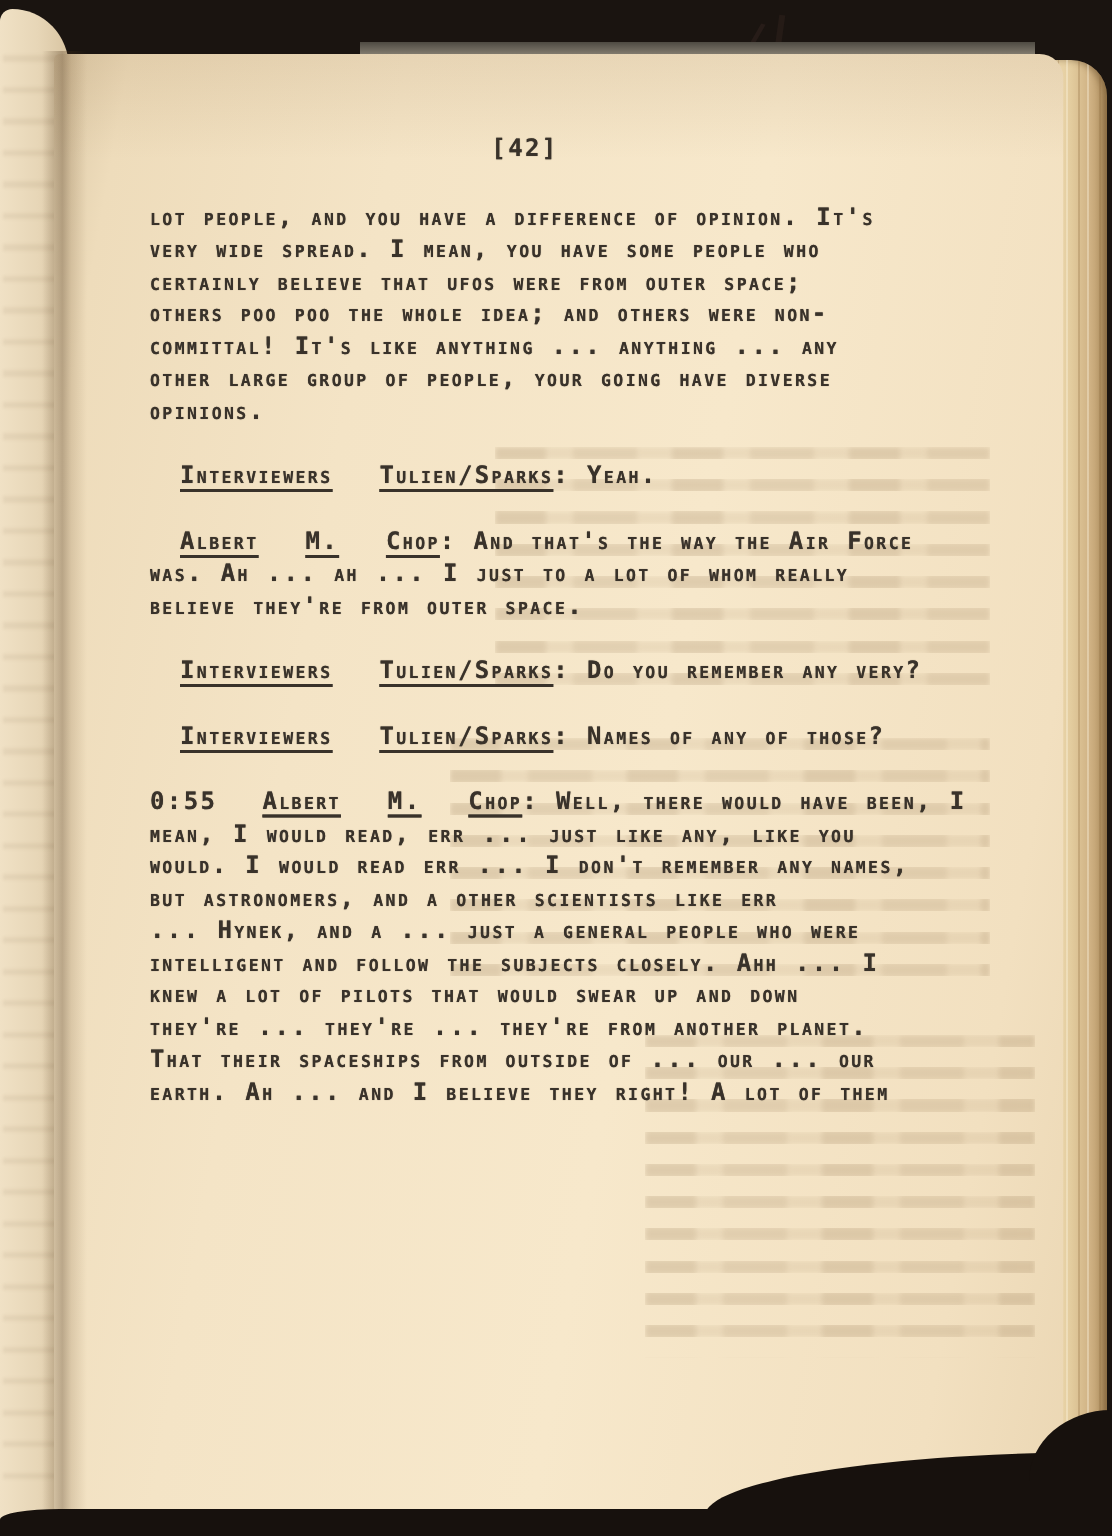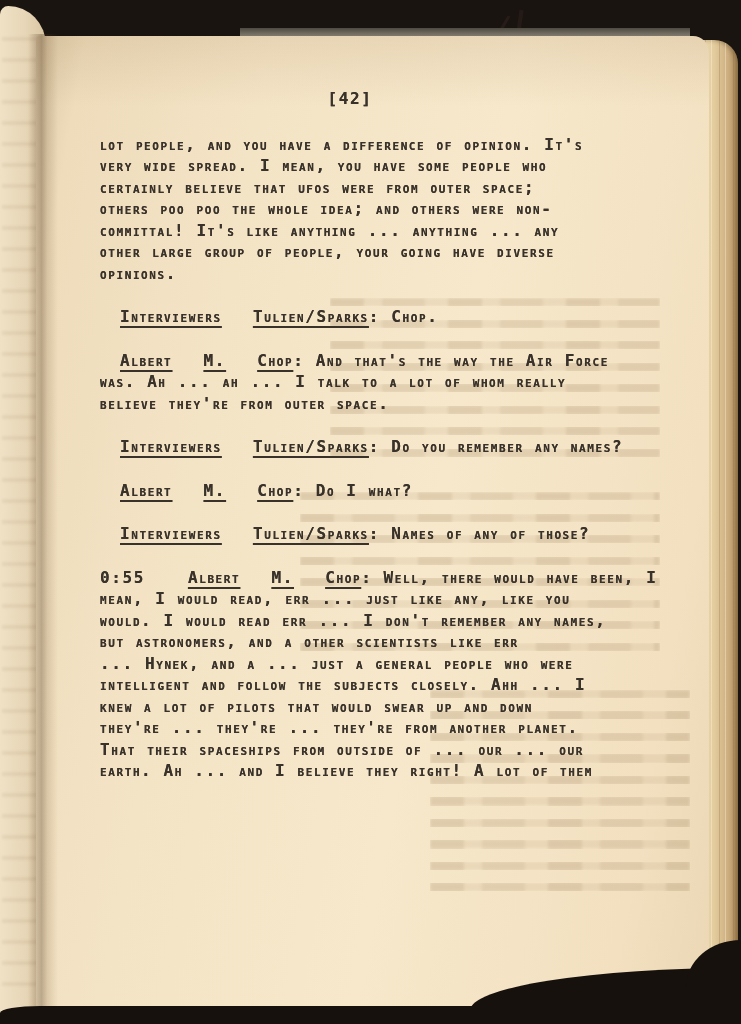--- a/index.html
+++ b/index.html
@@ -63,21 +63,21 @@
   .corner-wedge{position:absolute;left:686px;top:940px;width:55px;height:80px;background:#17110d;
       border-top-left-radius:70px 60px;}
 
   
   .page-inner{position:absolute;left:100px;top:36px;width:578px;color:#39322a;
       font-size:16px;line-height:21.5px;font-weight:700;letter-spacing:1.6px;
       font-variant:small-caps;text-shadow:0 0 .5px rgba(57,50,42,.85);}
   .page-number{margin:52px 0 24px 0;width:500px;text-align:center;}
   .block{margin:0 0 22px 0;}
   .speech-text{white-space:pre-line;}
-  .time{margin-right:23px;}
+  .time{margin-right:10px;}
   .uw{text-decoration:underline;text-decoration-thickness:1.8px;text-underline-offset:4px;margin-left:20px;}
 </style>
 </head>
 <body>
 
 <div class="photo">
   <div class="emboss"></div>
   <div class="under-edge"></div>
   <div class="page-stack"></div>
   <div class="left-page"></div>
@@ -92,29 +92,28 @@
     <div class="page-number">[42]</div>
 
     <p class="block"><span class="speech-text">lot people, and you have a difference of opinion. It's
 very wide spread. I mean, you have some people who
 certainly believe that ufos were from outer space;
 others poo poo the whole idea; and others were non-
 committal! It's like anything ... anything ... any
 other large group of people, your going have diverse
 opinions.</span></p>
 
-    <p class="block"><span class="speaker"><span class="uw">Interviewers</span> <span class="uw">Tulien/Sparks</span></span><span class="sep">: </span><span class="speech-text">Chop.</span></p>
+    <p class="block"><span class="speaker"><span class="uw">Interviewers</span> <span class="uw">Tulien/Sparks</span></span><span class="sep">: </span><span class="speech-text">Yeah.</span></p>
 
     <p class="block"><span class="speaker"><span class="uw">Albert</span> <span class="uw">M.</span> <span class="uw">Chop</span></span><span class="sep">: </span><span class="speech-text">And that's the way the Air Force
-was. Ah ... ah ... I talk to a lot of whom really
+was. Ah ... ah ... I just to a lot of whom really
 believe they're from outer space.</span></p>
 
-    <p class="block"><span class="speaker"><span class="uw">Interviewers</span> <span class="uw">Tulien/Sparks</span></span><span class="sep">: </span><span class="speech-text">Do you remember any names?</span></p>
+    <p class="block"><span class="speaker"><span class="uw">Interviewers</span> <span class="uw">Tulien/Sparks</span></span><span class="sep">: </span><span class="speech-text">Do you remember any very?</span></p>
 
-    <p class="block"><span class="speaker"><span class="uw">Albert</span> <span class="uw">M.</span> <span class="uw">Chop</span></span><span class="sep">: </span><span class="speech-text">Do I what?</span></p>
 
     <p class="block"><span class="speaker"><span class="uw">Interviewers</span> <span class="uw">Tulien/Sparks</span></span><span class="sep">: </span><span class="speech-text">Names of any of those?</span></p>
 
 
 
     <p class="block"><span class="time">0:55</span><span class="speaker"><span class="uw">Albert</span> <span class="uw">M.</span> <span class="uw">Chop</span></span><span class="sep">: </span><span class="speech-text">Well, there would have been, I
 mean, I would read, err ... just like any, like you
 would. I would read err ... I don't remember any names,
 but astronomers, and a other scientists like err
 ... Hynek, and a ... just a general people who were

